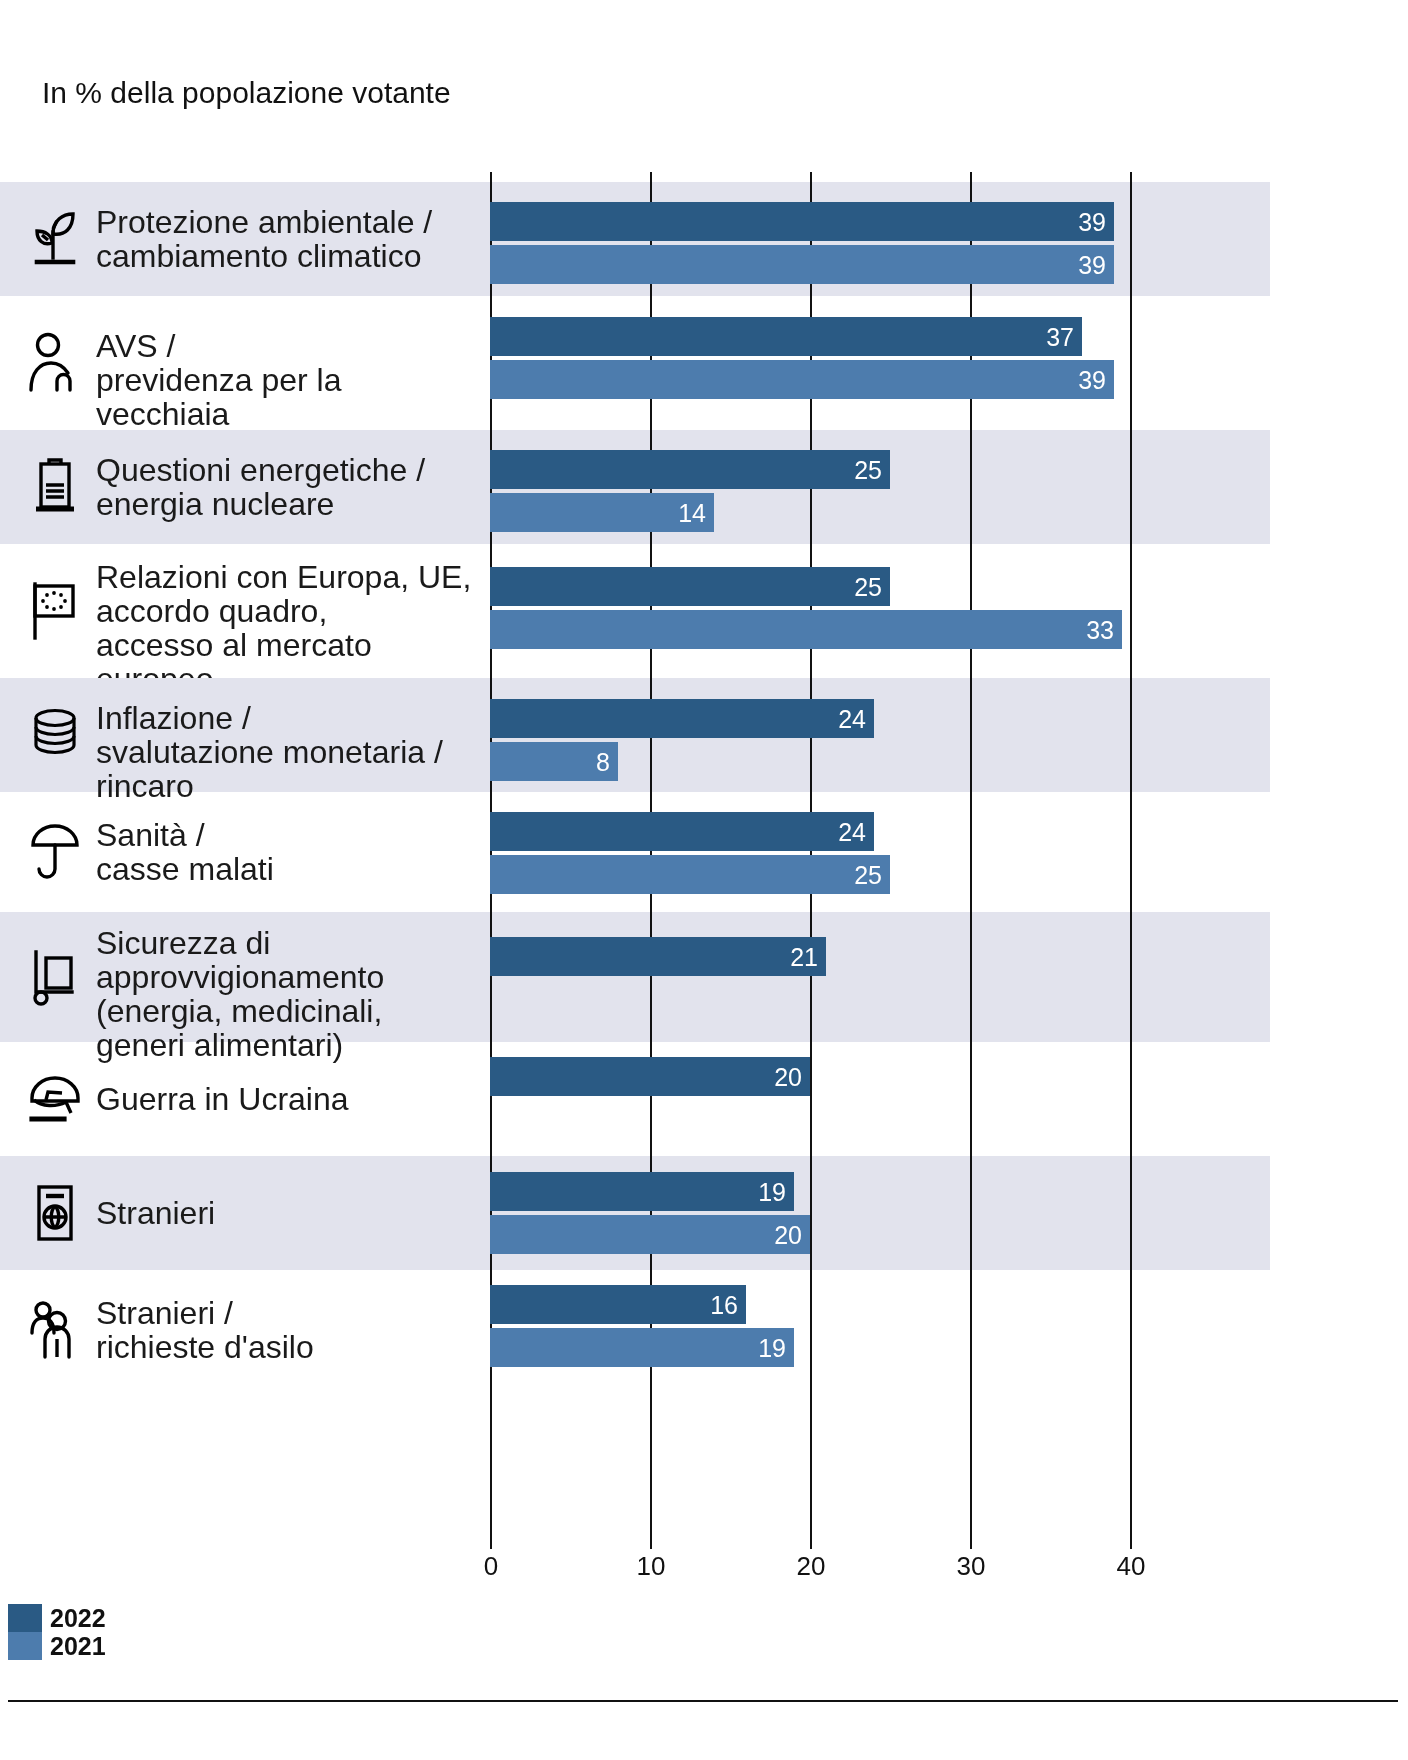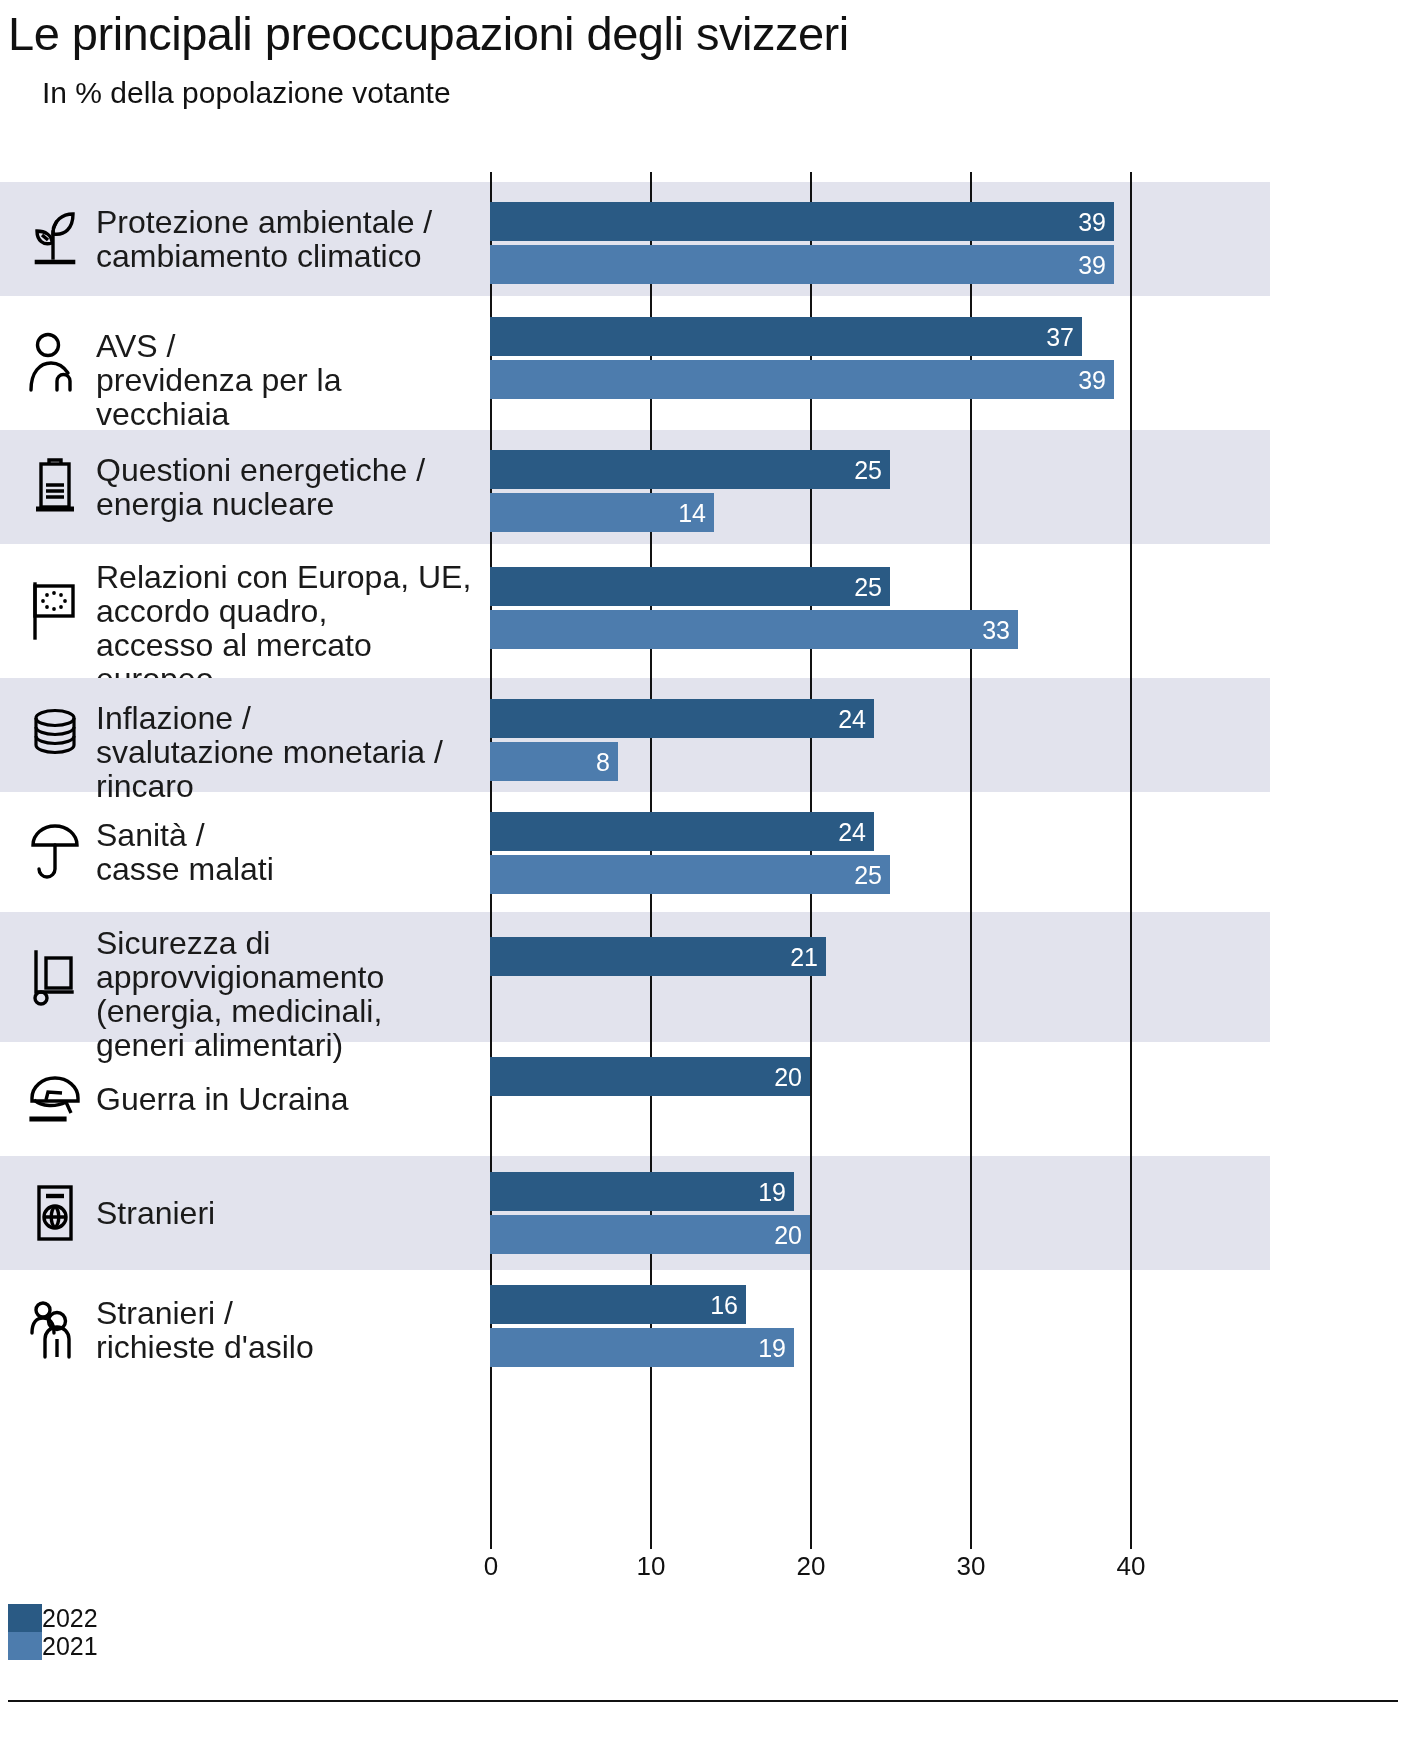--- a/index.html
+++ b/index.html
@@ -140,23 +140,24 @@
     height: 28px;
   }
   .legend-swatch {
     width: 34px;
     height: 28px;
     flex: none;
   }
   .legend-swatch.y2022 { background: #2a5a84; }
   .legend-swatch.y2021 { background: #4d7cad; }
   .legend-text {
-    margin-left: 0;
+    margin-left: 8px;
     font-size: 25px;
     line-height: 28px;
+    font-weight: bold;
   }
 
   
   #footer-rule {
     position: absolute;
     left: 8px;
     top: 1700px;
     width: 1390px;
     height: 2px;
     background: #111;
@@ -167,21 +168,20 @@
     top: 1714px;
     font-size: 24px;
   }
   #source b { font-weight: 700; }
 </style>
 </head>
 <body>
 
 <div id="page">
 
-  <div class="title">Le principali preoccupazioni degli svizzeri</div>
   <div class="subtitle">In % della popolazione votante</div>
 
   <div id="chart">
     <div id="rows">
         <div class="row band" style="top: 10px; height: 114px;"></div>
         <div class="row-icon" style="top: 10px; height: 114px;">
           <svg width="56" height="58" viewBox="0 0 56 58" fill="none" stroke="#000" stroke-width="3.4">
       <path d="M26 48 V22" stroke-linecap="square"></path>
       <path d="M10 52 H46" stroke-width="4.6" stroke-linecap="square"></path>
       <path d="M26 24 C26 10 36 4 46 4 C46 18 38 26 26 24 Z"></path>
@@ -338,21 +338,21 @@
           </div>
           <div class="bar y2021" style="left: 0px; top: 73px; width: 624px;">
             <span class="bar-val">39</span>
           </div>
           <div class="bar y2021" style="left: 0px; top: 188px; width: 624px;">
             <span class="bar-val">39</span>
           </div>
           <div class="bar y2021" style="left: 0px; top: 321px; width: 224px; padding-left: 37px;">
             <span class="bar-val">14</span>
           </div>
-          <div class="bar y2021" style="left: 0px; top: 438px; width: 528px;">
+          <div class="bar y2021" style="left: 0px; top: 438px; width: 632px;">
             <span class="bar-val">33</span>
           </div>
           <div class="bar y2021" style="left: 0px; top: 570px; width: 128px;">
             <span class="bar-val">8</span>
           </div>
           <div class="bar y2021" style="left: 0px; top: 683px; width: 400px;">
             <span class="bar-val">25</span>
           </div>
           <div class="bar y2021" style="left: 0px; top: 1043px; width: 320px;">
             <span class="bar-val">20</span>

